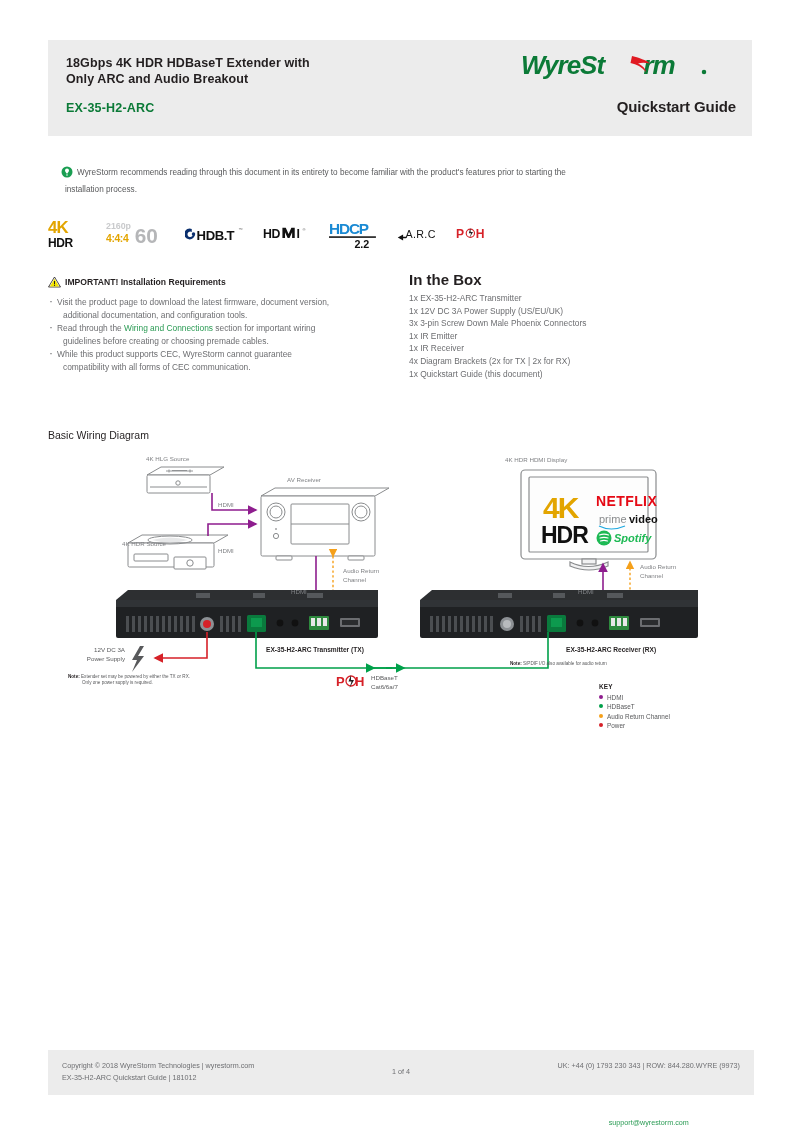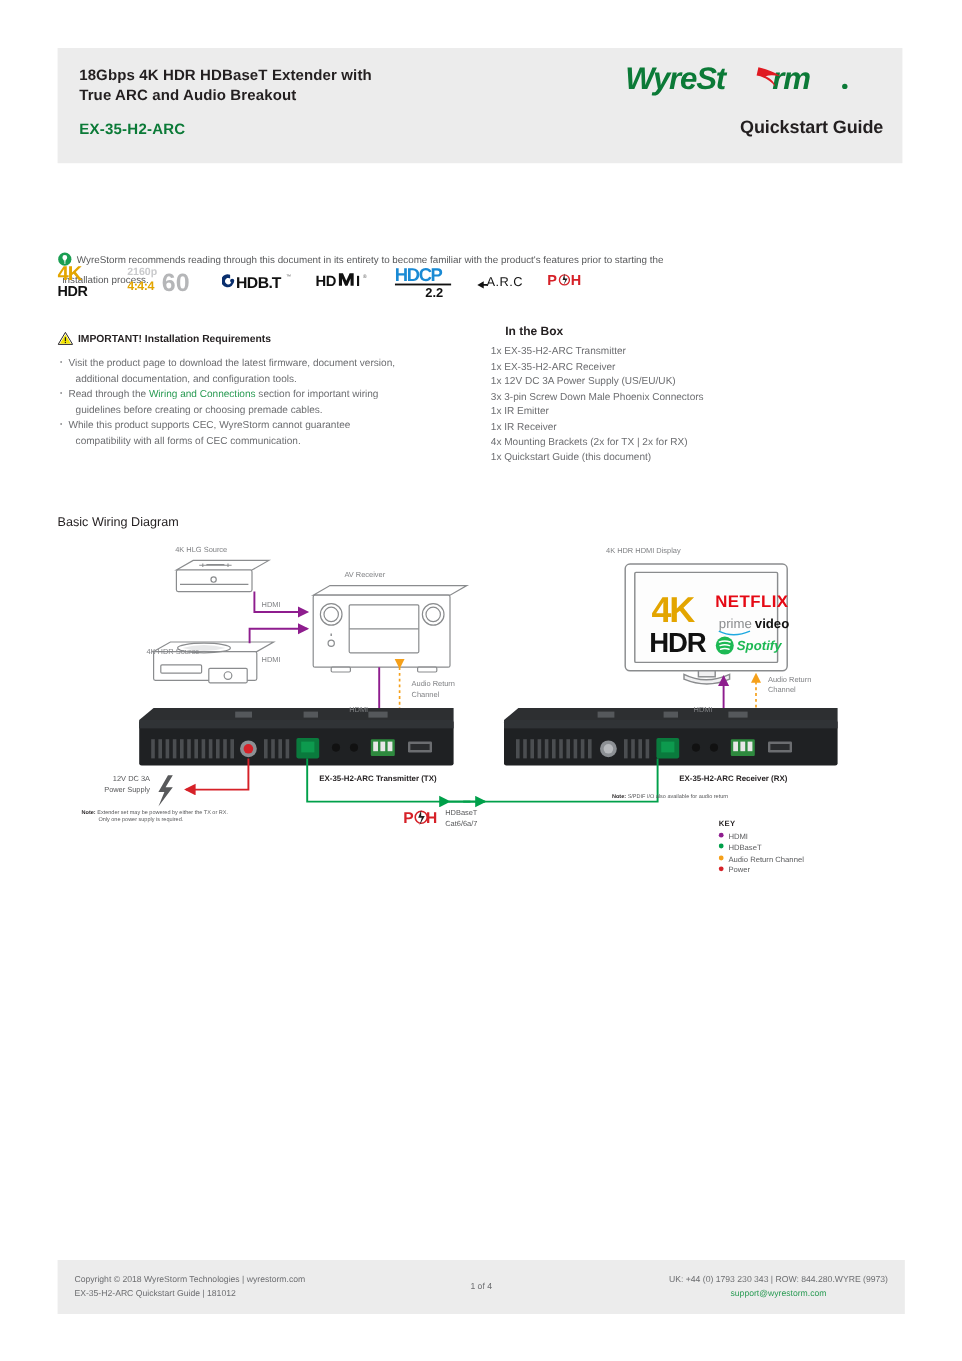--- a/index.html
+++ b/index.html
@@ -9,40 +9,40 @@
 
   
   .header{position:absolute;left:48px;top:40px;width:704px;height:96px;background:#ececec;}
   .hdr-title{position:absolute;left:18px;top:15px;width:380px;font-size:12.5px;font-weight:bold;color:#231f20;line-height:16px;letter-spacing:.1px;}
   .hdr-model{position:absolute;left:18px;top:61px;font-size:12.5px;font-weight:bold;color:#0b7a37;letter-spacing:.2px;}
   .logo-wrap{position:absolute;right:16px;top:10px;width:230px;height:40px;}
   .logo-svg{position:absolute;right:0;top:0;}
   .hdr-qs{position:absolute;right:16px;top:58px;font-size:15px;font-weight:bold;color:#231f20;letter-spacing:-.1px;}
 
   
-  .reco{position:absolute;left:48px;top:166px;width:640px;font-size:8.2px;color:#58595b;line-height:14px;margin-top:44px;}
+  .reco{position:absolute;left:61px;top:166px;width:640px;font-size:8.2px;color:#58595b;line-height:14px;}
   .reco .badge{display:inline-block;vertical-align:-3px;margin-right:4px;}
   .reco-ind{padding-left:4px;}
 
   
   .badgerow{position:absolute;left:48px;top:218px;height:36px;}
   .badgerow > span{display:inline-block;vertical-align:middle;}
 
   
   .col-left{position:absolute;left:48px;top:276px;width:345px;}
   .imp-head{font-size:8.6px;font-weight:bold;color:#231f20;margin:0 0 4px 0;line-height:13px;}
   .imp-head .warn{display:inline-block;vertical-align:-3px;margin-right:4px;}
   .bul{position:relative;font-size:8.4px;color:#6d6e71;line-height:12.6px;padding-left:9px;margin-bottom:1px;}
   .bul:before{content:"\00b7";position:absolute;left:1px;top:-1px;font-size:12px;color:#6d6e71;}
   .bul .l2{display:block;padding-left:6px;}
   .lnk{color:#2a9b54;}
 
   
   .col-right{position:absolute;left:409px;top:271px;width:290px;}
-  .box-head{font-size:10px;font-weight:bold;color:#231f20;margin:0 0 4px 12px;}
+  .box-head{font-size:15px;font-weight:bold;color:#231f20;margin:0 0 4px 0;}
   .box-item{font-size:8.4px;color:#6d6e71;line-height:12.6px;}
 
   
   .sec-head{position:absolute;left:48px;top:429px;font-size:10.5px;font-weight:normal;color:#231f20;}
   .diagram{position:absolute;left:48px;top:450px;width:706px;height:310px;}
   .dg{position:absolute;left:0;top:0;}
   .lbl{position:absolute;font-size:6.2px;color:#808285;white-space:nowrap;line-height:8.5px;}
   .lbl.dark{color:#58595b;}
   .devname{position:absolute;font-size:6.6px;font-weight:bold;color:#231f20;white-space:nowrap;}
   .tinynote{position:absolute;font-size:4.6px;color:#58595b;line-height:6.4px;white-space:nowrap;}
@@ -50,32 +50,32 @@
   .keybox{position:absolute;left:551px;top:233px;}
   .key-title{font-size:6.4px;font-weight:bold;color:#231f20;margin-bottom:3px;letter-spacing:.2px;}
   .key-row{font-size:6.4px;color:#58595b;line-height:9.4px;white-space:nowrap;}
   .dot{display:inline-block;width:4px;height:4px;border-radius:50%;margin-right:4px;vertical-align:1px;}
 
   
   .footer{position:absolute;left:48px;top:1050px;width:706px;height:45px;background:#ececec;}
   .f-left{position:absolute;left:14px;top:10px;font-size:7.2px;color:#6d6e71;line-height:11.5px;}
   .f-center{position:absolute;left:0;right:0;top:17px;text-align:center;font-size:7.2px;color:#6d6e71;}
   .f-right{position:absolute;right:14px;top:10px;text-align:center;font-size:7.2px;color:#6d6e71;line-height:11.5px;}
-  .f-mail{color:#2a9b54;}
+  .f-mail{color:#2a9b54;margin-top:45px;}
 </style>
 </head>
 <body>
 
 <div class="page">
   <div class="sheet"></div>
 
   <div class="header">
     <div class="hdr-title">
       <span>18Gbps 4K HDR HDBaseT Extender with</span><br>
-      <span>True ARC and Audio Breakout</span>
+      <span>Only ARC and Audio Breakout</span>
     </div>
     <div class="hdr-model">EX-35-H2-ARC</div>
 
     <div class="logo-wrap">
       <svg class="logo-svg" width="215" height="38" viewBox="0 0 430 76">
         <g fill="#0b7a37" font-family="'Liberation Sans', sans-serif" font-weight="bold" font-style="italic">
           <text x="0" y="48" font-size="52" letter-spacing="-2">WyreSt</text>
           <text x="245" y="48" font-size="52" letter-spacing="-2">rm</text>
         </g>
         <path d="M222 12 C238 16 252 21 258 27 C248 25 240 25 234 27 C243 31 249 37 250 44 C242 34 231 28 219 26 Z" fill="#e01a22"></path>
@@ -180,26 +180,25 @@
     </div>
     <div class="bul">
       <span>While this product supports CEC, WyreStorm cannot guarantee</span>
       <span class="l2">compatibility with all forms of CEC communication.</span>
     </div>
   </div>
 
   <div class="col-right">
     <div class="box-head">In the Box</div>
     <div class="box-item">1x EX-35-H2-ARC Transmitter</div>
-    <div class="box-item">1x EX-35-H2-ARC Receiver</div>
     <div class="box-item">1x 12V DC 3A Power Supply (US/EU/UK)</div>
     <div class="box-item">3x 3-pin Screw Down Male Phoenix Connectors</div>
     <div class="box-item">1x IR Emitter</div>
     <div class="box-item">1x IR Receiver</div>
-    <div class="box-item">4x Mounting Brackets (2x for TX | 2x for RX)</div>
+    <div class="box-item">4x Diagram Brackets (2x for TX | 2x for RX)</div>
     <div class="box-item">1x Quickstart Guide (this document)</div>
   </div>
 
   <div class="sec-head">Basic Wiring Diagram</div>
 
   <div class="diagram">
 
     <svg class="dg" width="706" height="310" viewBox="0 0 706 310">
       <defs>
         <marker id="mag" markerWidth="7" markerHeight="7" refX="5" refY="3" orient="auto">

